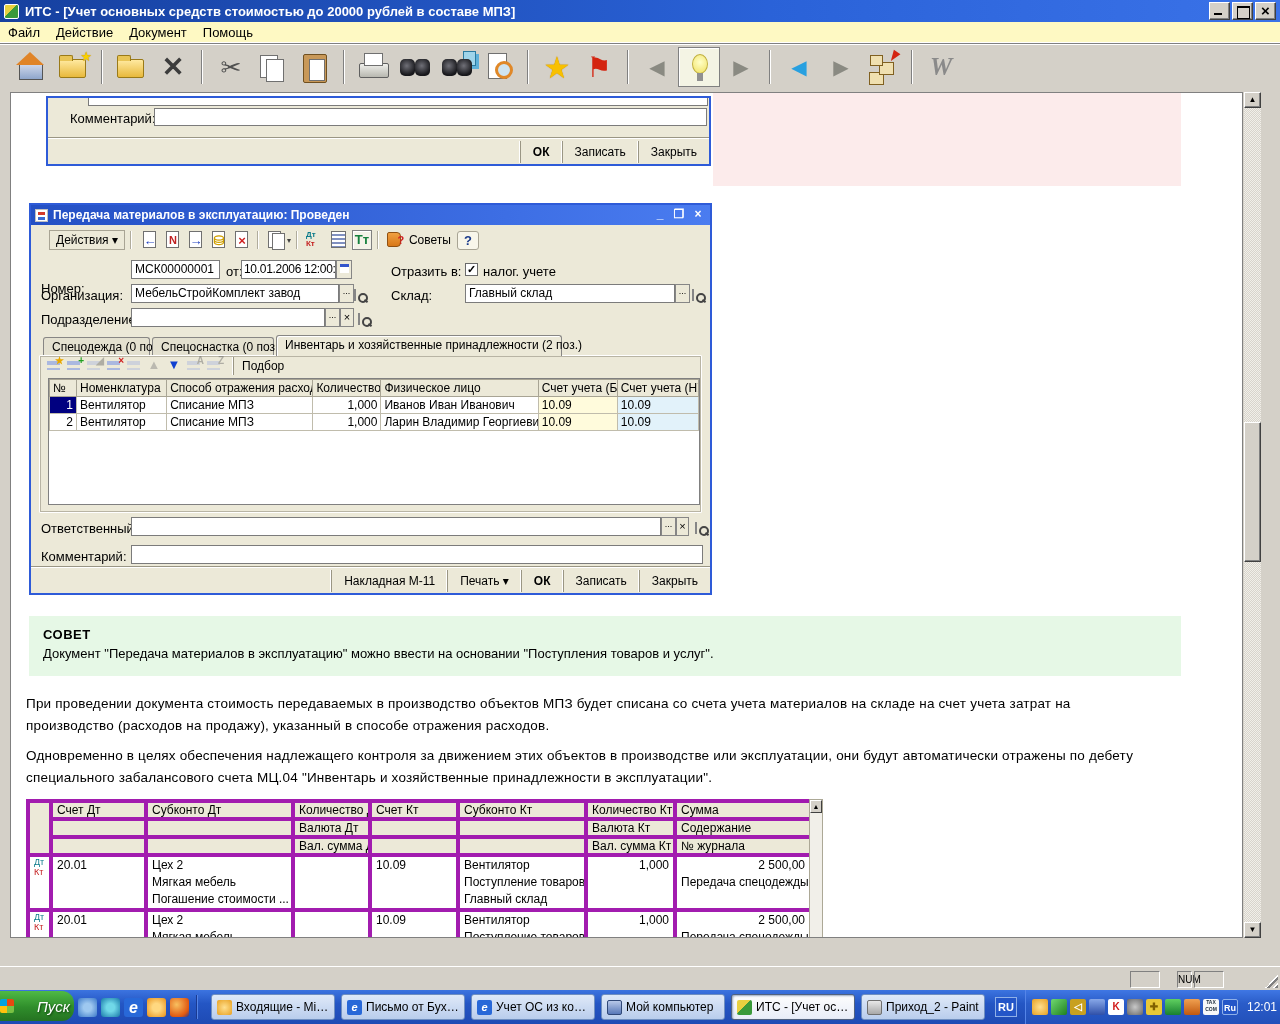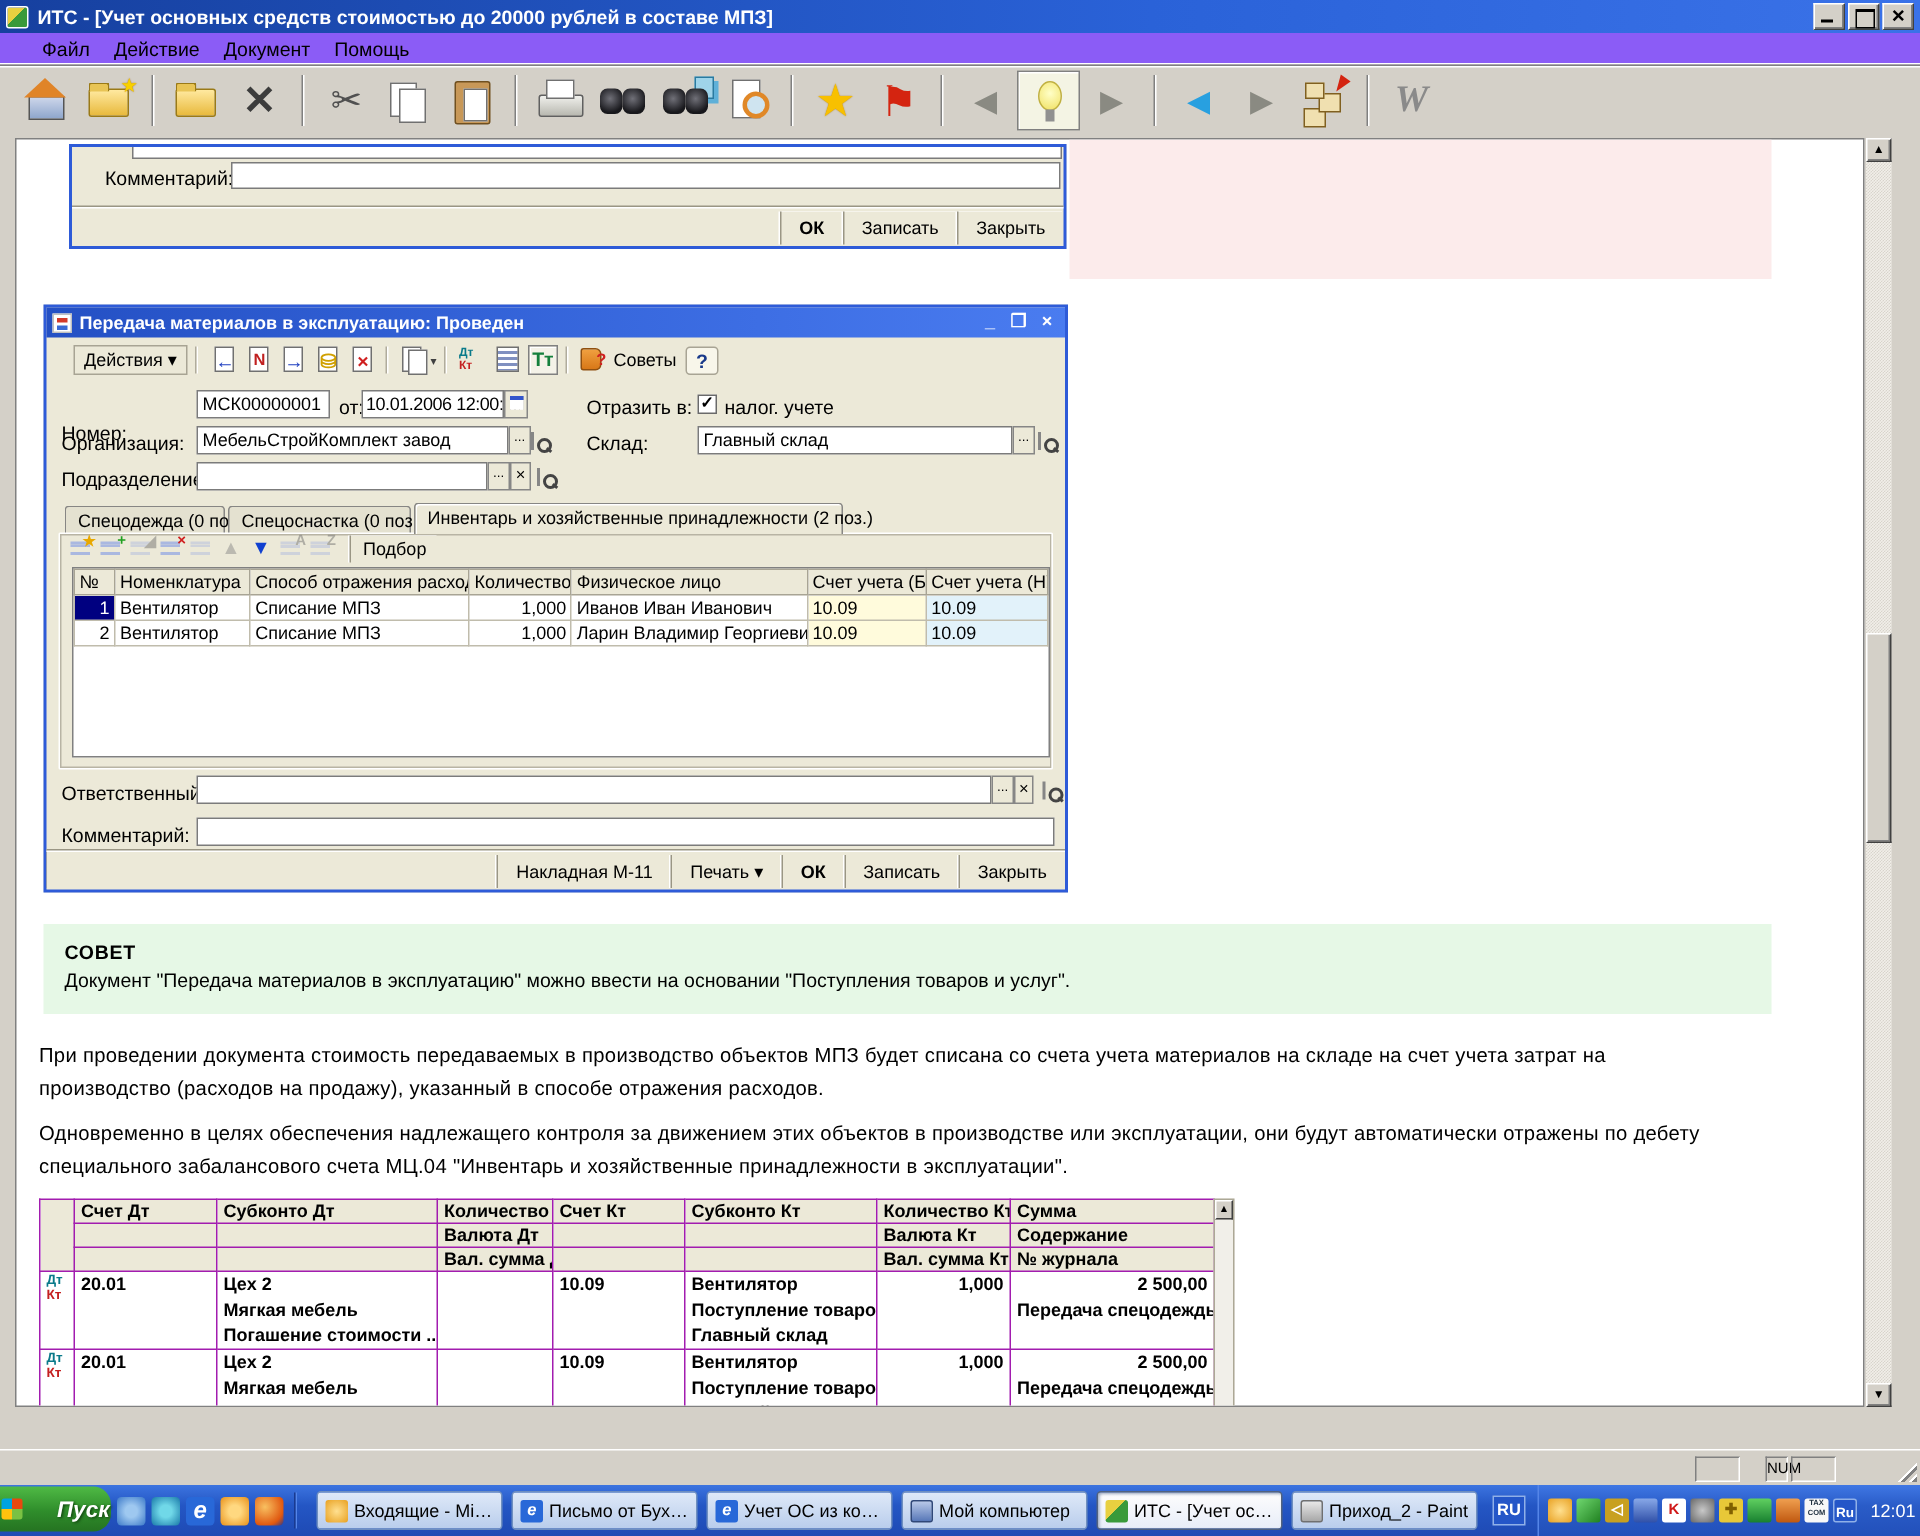--- a/index.html
+++ b/index.html
@@ -7,21 +7,21 @@
 #screen{position:relative;width:1280px;height:1024px;background:#d4d0c8;overflow:hidden;font-family:"Liberation Sans",sans-serif;color:#000}
 .abs{position:absolute}
 
 .titlebar{left:0;top:0;width:1280px;height:22px;background:linear-gradient(90deg,#16409f,#2a62d8 60%,#3a72e8);display:flex;align-items:center;padding:0 4px;color:#fff}
 .app-icon{width:15px;height:15px;background:linear-gradient(135deg,#e8d040 45%,#3a9a3a 45%);border:1px solid #fff;border-radius:2px}
 .title-text{font-weight:bold;font-size:13px;margin-left:6px;flex:1;white-space:nowrap}
 .wbtn{width:21px;height:18px;background:#d4d0c8;border:1px solid;border-color:#fff #404040 #404040 #fff;box-shadow:inset -1px -1px 0 #808080;margin-left:2px;position:relative}
 .glyph-min::after{content:"";position:absolute;left:4px;bottom:4px;width:8px;height:2px;background:#000}
 .glyph-max::after{content:"";position:absolute;left:4px;top:3px;width:11px;height:10px;border:1px solid #000;border-top-width:2px}
 .glyph-close::after{content:"×";position:absolute;left:0;top:0;width:100%;text-align:center;font-size:15px;line-height:16px;color:#000;font-weight:bold}
-.menubar{left:0;top:22px;width:1280px;height:21px;background:#8b5cf6;border-bottom:1px solid #fff;display:flex;align-items:center;padding-left:20px}
+.menubar{left:0;top:22px;width:1280px;height:21px;background:#fef9c3;border-bottom:1px solid #fff;display:flex;align-items:center;padding-left:0}
 .menu-item{font-size:13px;padding:2px 8px}
 .toolbar{left:0;top:43px;width:1280px;height:47px;background:#d4d0c8;border-top:1px solid #808080;box-shadow:inset 0 1px 0 #fff;display:flex;align-items:center;padding-left:10px}
 .tsep{width:2px;height:34px;border-left:1px solid #808080;border-right:1px solid #fff;margin:0 7px}
 .tbi{width:42px;height:40px;display:flex;align-items:center;justify-content:center;position:relative;font-size:24px}
 
 .ic-home::before{content:"";position:absolute;left:9px;top:17px;width:22px;height:14px;background:linear-gradient(#cdd6ea,#8ea6cc);border:1px solid #555}
 .ic-home::after{content:"";position:absolute;left:6px;top:5px;border-left:14px solid transparent;border-right:14px solid transparent;border-bottom:13px solid #e08428}
 .folder{position:absolute;left:7px;top:12px;width:27px;height:19px;background:linear-gradient(#ffe9a0,#e8b93c);border:1px solid #9a7a18;border-radius:2px}
 .folder::before{content:"";position:absolute;left:-1px;top:-5px;width:12px;height:5px;background:#e8c455;border:1px solid #9a7a18;border-bottom:none;border-radius:2px 2px 0 0}
 .ic-openfolder .star8{position:absolute;right:2px;top:2px;color:#f8d000;font-size:13px;text-shadow:0 0 1px #a06000}
@@ -107,35 +107,35 @@
 .grid td{border:1px solid #c0bcac;height:17px;padding:0 3px;white-space:nowrap;overflow:hidden}
 .tdr{text-align:right}
 .bu{background:#fffbdc}.nu{background:#e2f2fa}
 .selcell{background:#000080;color:#fff}
 
 .advice{left:18px;top:523px;width:1152px;height:60px;background:#e6f8e6;padding:11px 14px;font-size:13px}
 .advice .at{font-weight:bold;margin-bottom:4px;letter-spacing:.5px}
 .para{position:absolute;font-size:13.5px;line-height:21.5px;letter-spacing:.2px}
 
 .ptable{position:absolute;left:15px;top:706px;width:783px;border-collapse:collapse;table-layout:fixed;background:#fff;font-size:12px}
-.ptable th,.ptable td{border:1px solid #a21caf;padding:0 4px;font-weight:bold;text-align:left;vertical-align:top;white-space:nowrap;overflow:hidden}
+.ptable th,.ptable td{border:4px solid #a21caf;padding:0 4px;font-weight:normal;text-align:left;vertical-align:top;white-space:nowrap;overflow:hidden}
 .ptable th{background:#ece9d8;height:16px}
 .ptable td{height:51px}
 .ln{height:17px;line-height:17px}
 .lnr{text-align:right}
 .pdtkt{font-size:9px;font-weight:bold;line-height:10px;padding-top:2px}
 .pdtkt .d{color:#0a7a8a}.pdtkt .k{color:#c42020}
 .ptscroll{position:absolute;left:798px;top:706px;width:14px;height:152px;background:#f1efe9;border:1px solid #aca896}
 .ptup{position:absolute;left:0;top:0;width:12px;height:13px;background:#d4d0c8;border:1px solid;border-color:#fff #404040 #404040 #fff;font-size:7px;text-align:center;line-height:12px}
 
 .statusbar{left:0;top:966px;width:1280px;height:24px;background:#d4d0c8;border-top:1px solid #fff}
 .spanel{position:absolute;top:4px;height:17px;border:1px solid;border-color:#808080 #fff #fff #808080;font-size:10px;text-align:center;line-height:15px}
 .grip{position:absolute;right:2px;bottom:2px;width:13px;height:13px;background:linear-gradient(135deg,transparent 0 50%,#fff 50% 57%,#808080 57% 68%,transparent 68% 78%,#fff 78% 85%,#808080 85% 100%)}
 .taskbar{left:0;top:990px;width:1280px;height:34px;background:linear-gradient(#3c74e0,#2456c4 40%,#1e4ab4);display:flex;align-items:center}
-.startbtn{width:74px;height:30px;margin-top:-2px;background:linear-gradient(#4fba45,#2f8d2b 55%,#257321);border-radius:0 12px 12px 0;display:flex;align-items:center;justify-content:center;color:#fff;font-weight:bold;font-size:15px;font-style:italic;text-shadow:1px 1px 2px #10400e;gap:23px}
+.startbtn{width:74px;height:30px;margin-top:-2px;background:linear-gradient(#4fba45,#2f8d2b 55%,#257321);border-radius:0 12px 12px 0;display:flex;align-items:center;color:#fff;font-weight:normal;font-size:15px;font-style:italic;text-shadow:1px 1px 2px #10400e;gap:23px}
 .winflag{width:14px;height:14px;background:conic-gradient(#e84810 0 25%,#7ac143 0 50%,#ffc20e 0 75%,#00a3e0 0);border-radius:2px;flex:none}
 .ql{width:19px;height:19px;border-radius:3px;margin-left:4px;flex:none}
 .qsep{width:2px;height:24px;border-left:1px solid #1a3a90;border-right:1px solid #5585e8;margin:0 7px}
 .taskbtn{height:26px;width:124px;margin-left:6px;background:linear-gradient(#dfe9f8,#b9cdec);border:1px solid #6f8fc0;border-radius:3px;display:flex;align-items:center;padding:0 5px;gap:4px;font-size:12px;white-space:nowrap;overflow:hidden;flex:none}
 .taskbtn.active{background:linear-gradient(#fdfdfd,#e8edf8);border-color:#51627f;box-shadow:inset 1px 1px 2px #9aa8c0}
 .tbico{width:15px;height:15px;flex:none;border-radius:2px;position:relative;font-size:11px;font-weight:bold;line-height:15px;text-align:center}
 .tlabel{overflow:hidden;text-overflow:ellipsis}
 .langbox{width:22px;height:20px;background:#2456c8;border:1px solid #8fb0e8;color:#fff;font-size:11px;font-weight:bold;text-align:center;line-height:18px;margin-left:10px;flex:none}
 .tray{height:34px;margin-left:8px;flex:1;background:linear-gradient(#3f77e4,#2a5cc8 40%,#2250ba);border-left:1px solid #5585e8;display:flex;align-items:center;padding-left:6px;gap:3px}
 .tico{width:16px;height:16px;flex:none;border-radius:2px;font-size:10px;font-weight:bold;text-align:center;line-height:16px;color:#fff}

